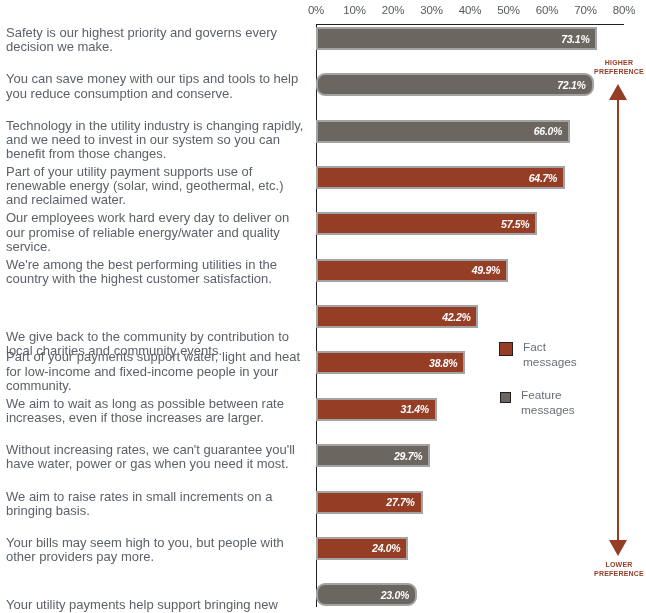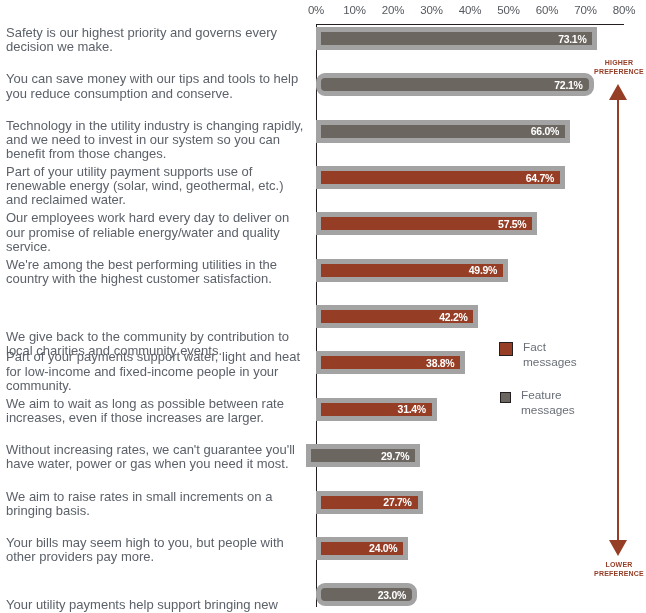--- a/index.html
+++ b/index.html
@@ -67,25 +67,26 @@
     width: 300px;
     font-size: 13px;
     line-height: 14.2px;
     color: #5c6169;
   }
 
   
   .bar {
     position: absolute;
     height: 23px;
-    border: 5px solid #a3a3a3;
+    border: 2px solid #a3a3a3;
     box-sizing: border-box;
     display: flex;
     align-items: center;
     justify-content: flex-end;
+    font-style: italic;
   }
   .bar.fact { background: #963d26; }
   .bar.feature { background: #6b6660; }
   .bar-value {
     color: #ffffff;
     font-size: 10.5px;
     font-weight: bold;
     padding-right: 6px;
     letter-spacing: -0.3px;
     white-space: nowrap;
@@ -221,21 +222,21 @@
       </div>
       <div class="row-label" style="top: 350.45px;">Part of your payments support water, light and heat for low-income and fixed-income people in your community.</div>
       <div class="bar fact" style="top: 351.45px; left: 316px; width: 149.38px;">
         <span class="bar-value">38.8%</span>
       </div>
       <div class="row-label" style="top: 396.8px;">We aim to wait as long as possible between rate increases, even if those increases are larger.</div>
       <div class="bar fact" style="top: 397.8px; left: 316px; width: 120.89px;">
         <span class="bar-value">31.4%</span>
       </div>
       <div class="row-label" style="top: 443.15px;">Without increasing rates, we can't guarantee you'll have water, power or gas when you need it most.</div>
-      <div class="bar feature" style="top: 444.15px; left: 306px; width: 114.345px;">
+      <div class="bar feature" style="top: 444.15px; left: 316px; width: 114.345px;">
         <span class="bar-value">29.7%</span>
       </div>
       <div class="row-label" style="top: 489.5px;">We aim to raise rates in small increments on a bringing basis.</div>
       <div class="bar fact" style="top: 490.5px; left: 316px; width: 106.645px;">
         <span class="bar-value">27.7%</span>
       </div>
       <div class="row-label" style="top: 535.85px;">Your bills may seem high to you, but people with other providers pay more.</div>
       <div class="bar fact" style="top: 536.85px; left: 316px; width: 92.4px;">
         <span class="bar-value">24.0%</span>
       </div>

